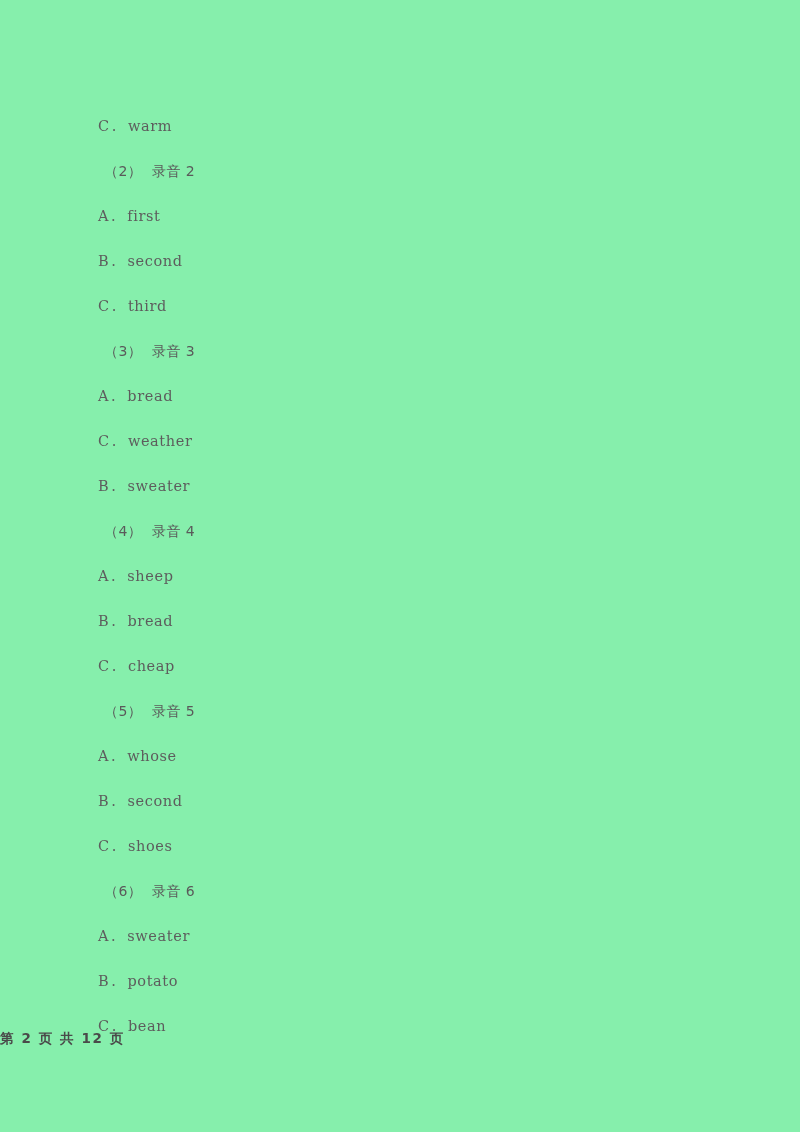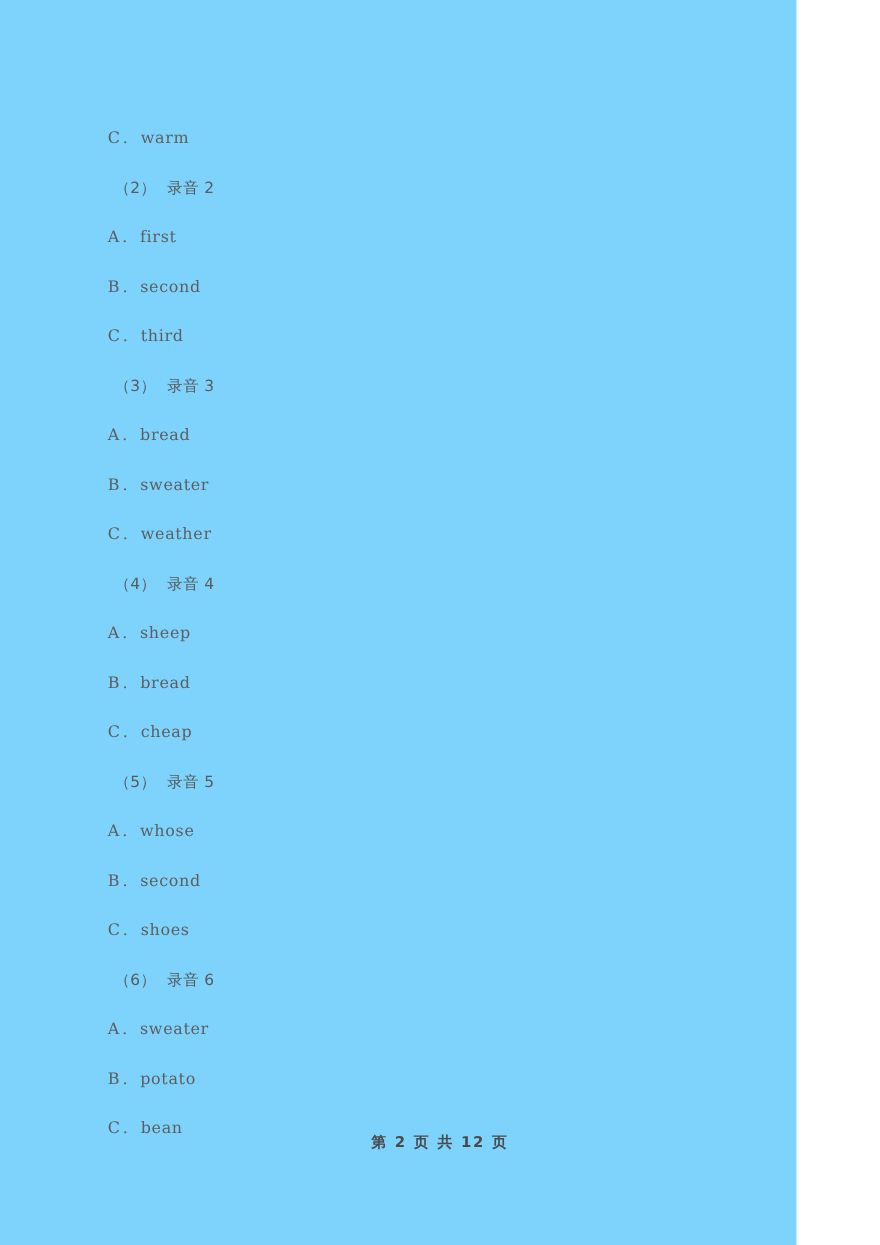--- a/index.html
+++ b/index.html
@@ -12,23 +12,23 @@
     height: 1132px;
     position: relative;
     font-family: "DejaVu Serif", "Liberation Serif", serif;
     overflow: hidden;
   }
 
   .page {
     position: absolute;
     top: 0;
     left: 0;
-    width: 724px;
+    width: 800px;
     height: 1132px;
-    background: #7dd3fc;
+    background: #86efac;
   }
 
   .content {
     position: absolute;
     top: 104px;
     left: 0;
     width: 800px;
   }
 
   
@@ -73,21 +73,20 @@
   .grp-label {
     padding-left: 10px;
     margin-top: 35px;
   }
 
   .footer {
     position: absolute;
     left: 0;
     top: 1030px;
     width: 800px;
-    text-align: center;
     font-family: "DejaVu Sans", "Liberation Sans", sans-serif;
     font-size: 13.5px;
     font-weight: bold;
     color: #4a4a4a;
     letter-spacing: 1.6px;
     white-space: pre;
   }
 </style>
 </head>
 <body>
@@ -95,22 +94,22 @@
 <div class="page">
 
   <div class="content">
       <div class="line option"><span class="opt-letter">C</span><span class="opt-sep">.</span><span class="opt-word">warm</span></div>
       <div class="line group-head"><span class="grp-num">（2）</span><span class="grp-label">录音 2</span></div>
       <div class="line option"><span class="opt-letter">A</span><span class="opt-sep">.</span><span class="opt-word">first</span></div>
       <div class="line option"><span class="opt-letter">B</span><span class="opt-sep">.</span><span class="opt-word">second</span></div>
       <div class="line option"><span class="opt-letter">C</span><span class="opt-sep">.</span><span class="opt-word">third</span></div>
       <div class="line group-head"><span class="grp-num">（3）</span><span class="grp-label">录音 3</span></div>
       <div class="line option"><span class="opt-letter">A</span><span class="opt-sep">.</span><span class="opt-word">bread</span></div>
+      <div class="line option"><span class="opt-letter">C</span><span class="opt-sep">.</span><span class="opt-word">weather</span></div>
       <div class="line option"><span class="opt-letter">B</span><span class="opt-sep">.</span><span class="opt-word">sweater</span></div>
-      <div class="line option"><span class="opt-letter">C</span><span class="opt-sep">.</span><span class="opt-word">weather</span></div>
       <div class="line group-head"><span class="grp-num">（4）</span><span class="grp-label">录音 4</span></div>
       <div class="line option"><span class="opt-letter">A</span><span class="opt-sep">.</span><span class="opt-word">sheep</span></div>
       <div class="line option"><span class="opt-letter">B</span><span class="opt-sep">.</span><span class="opt-word">bread</span></div>
       <div class="line option"><span class="opt-letter">C</span><span class="opt-sep">.</span><span class="opt-word">cheap</span></div>
       <div class="line group-head"><span class="grp-num">（5）</span><span class="grp-label">录音 5</span></div>
       <div class="line option"><span class="opt-letter">A</span><span class="opt-sep">.</span><span class="opt-word">whose</span></div>
       <div class="line option"><span class="opt-letter">B</span><span class="opt-sep">.</span><span class="opt-word">second</span></div>
       <div class="line option"><span class="opt-letter">C</span><span class="opt-sep">.</span><span class="opt-word">shoes</span></div>
       <div class="line group-head"><span class="grp-num">（6）</span><span class="grp-label">录音 6</span></div>
       <div class="line option"><span class="opt-letter">A</span><span class="opt-sep">.</span><span class="opt-word">sweater</span></div>

